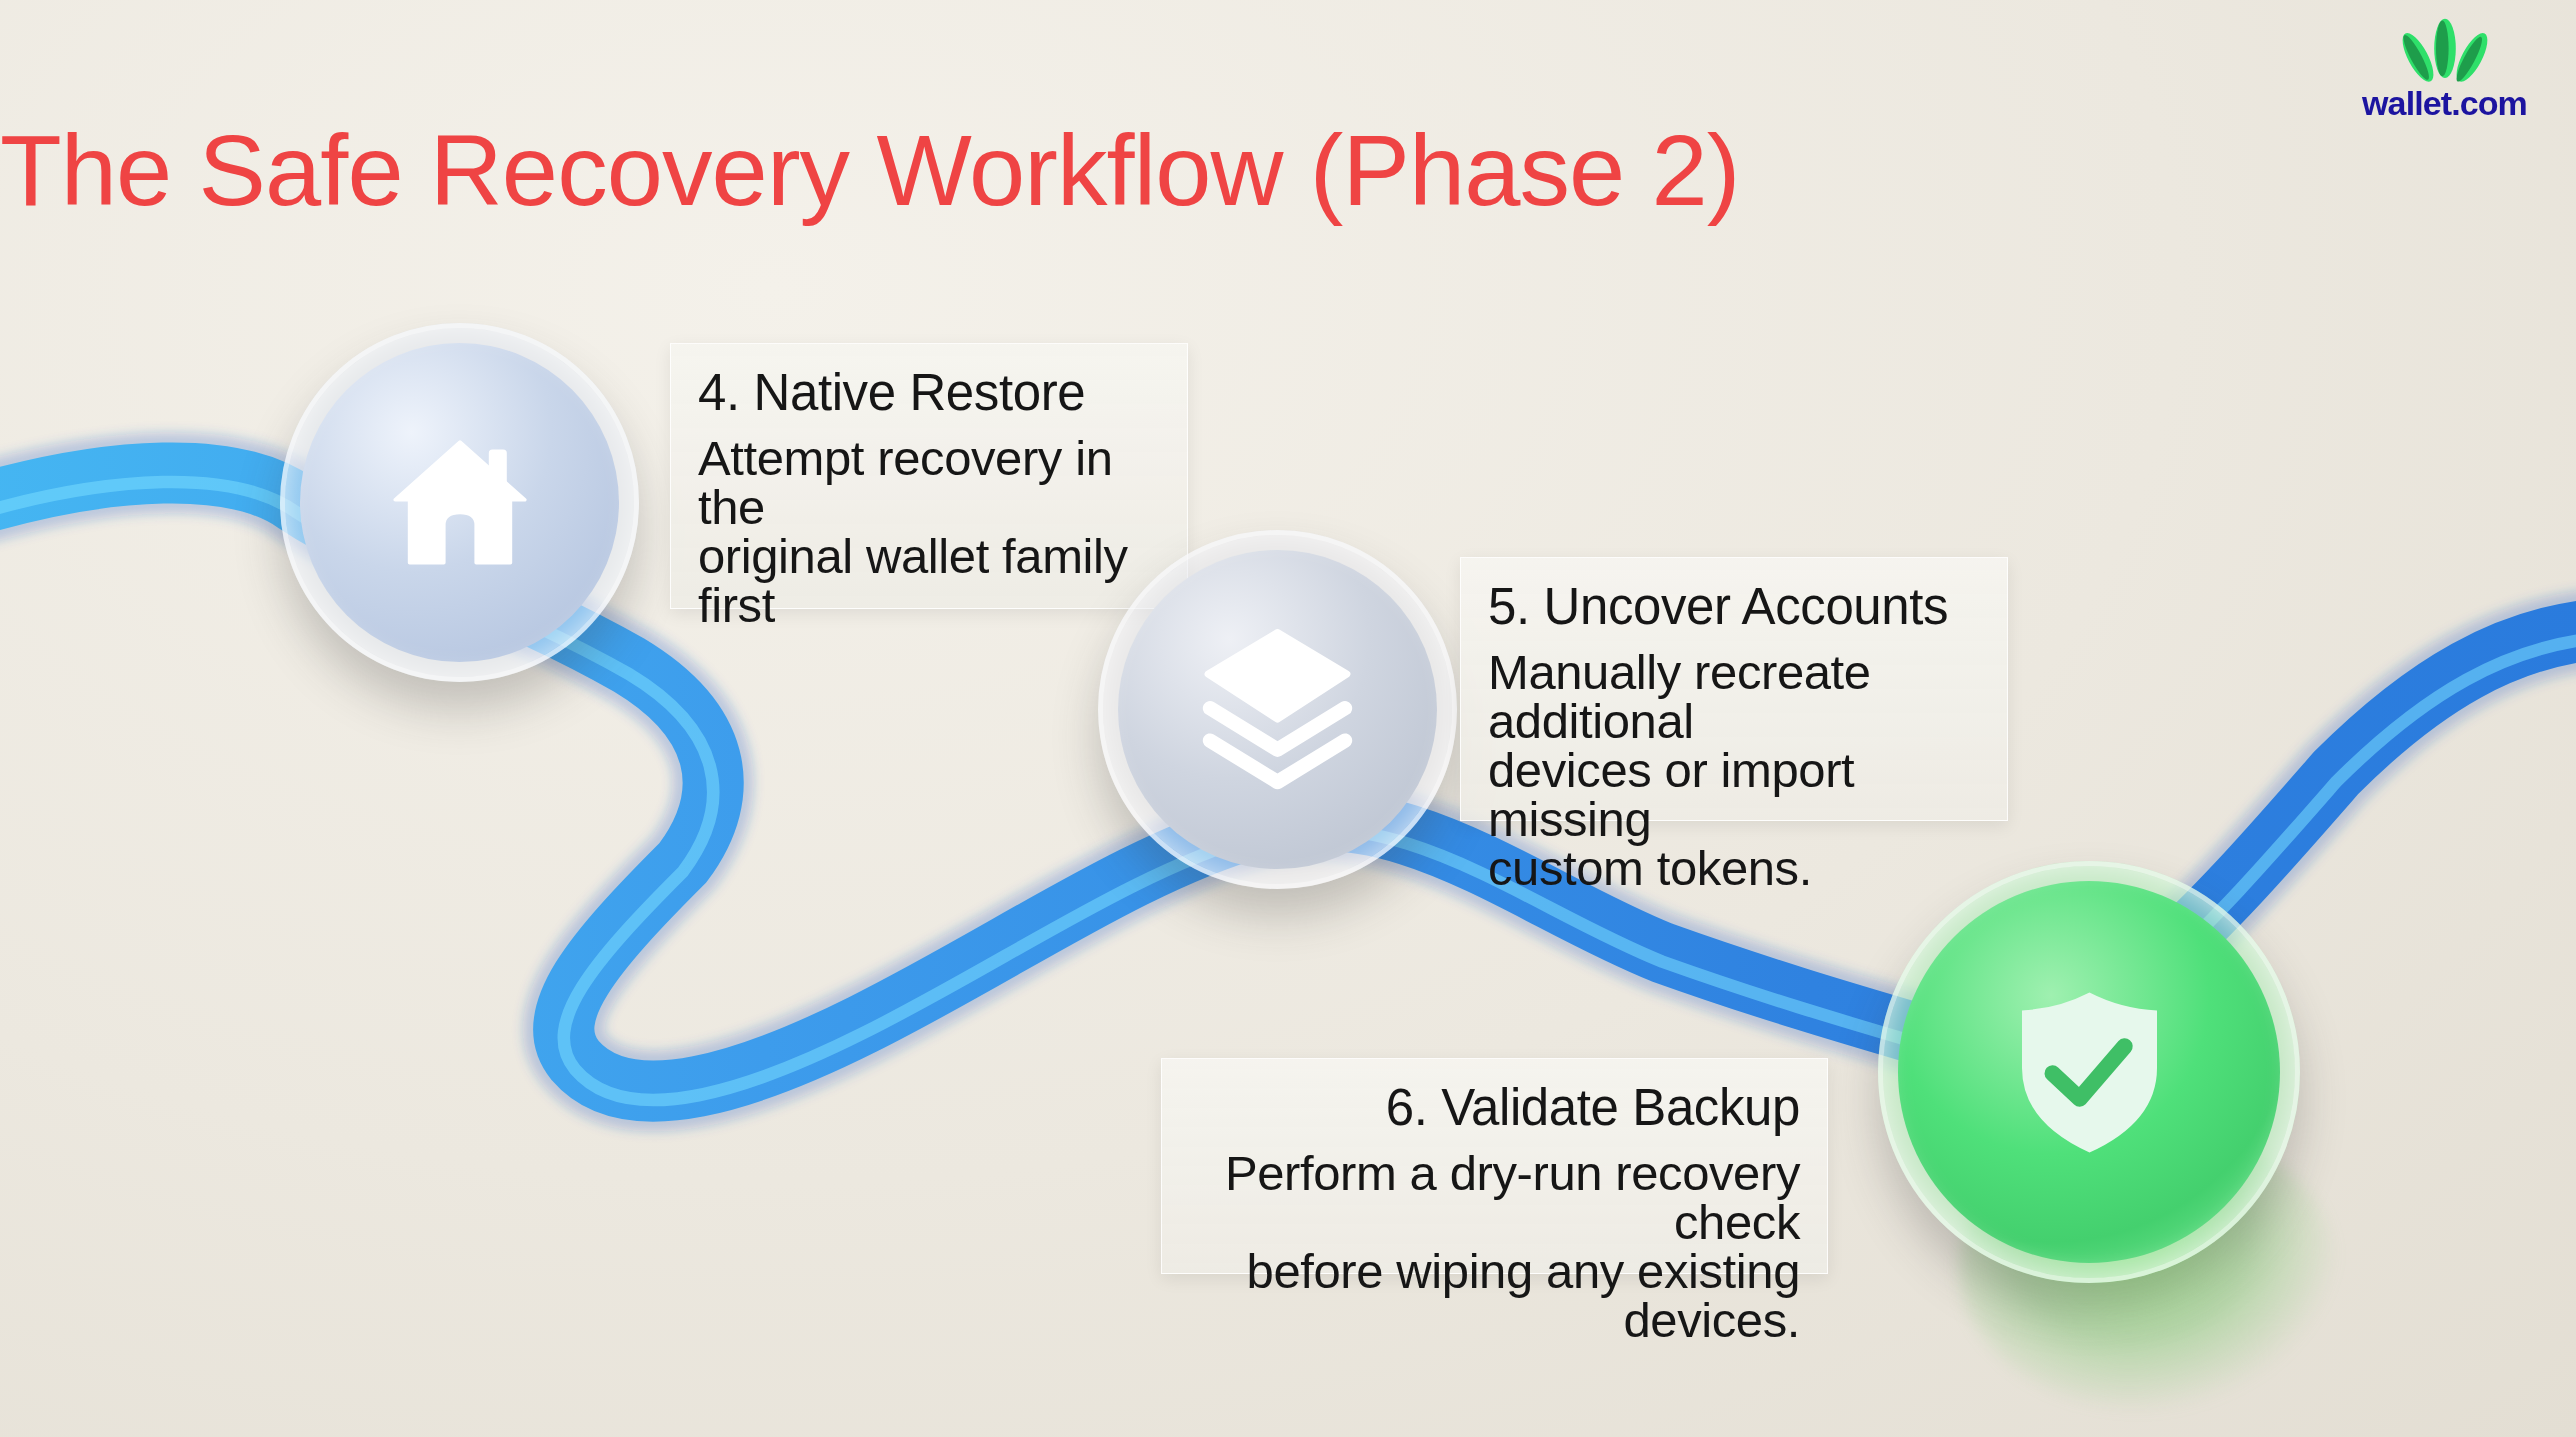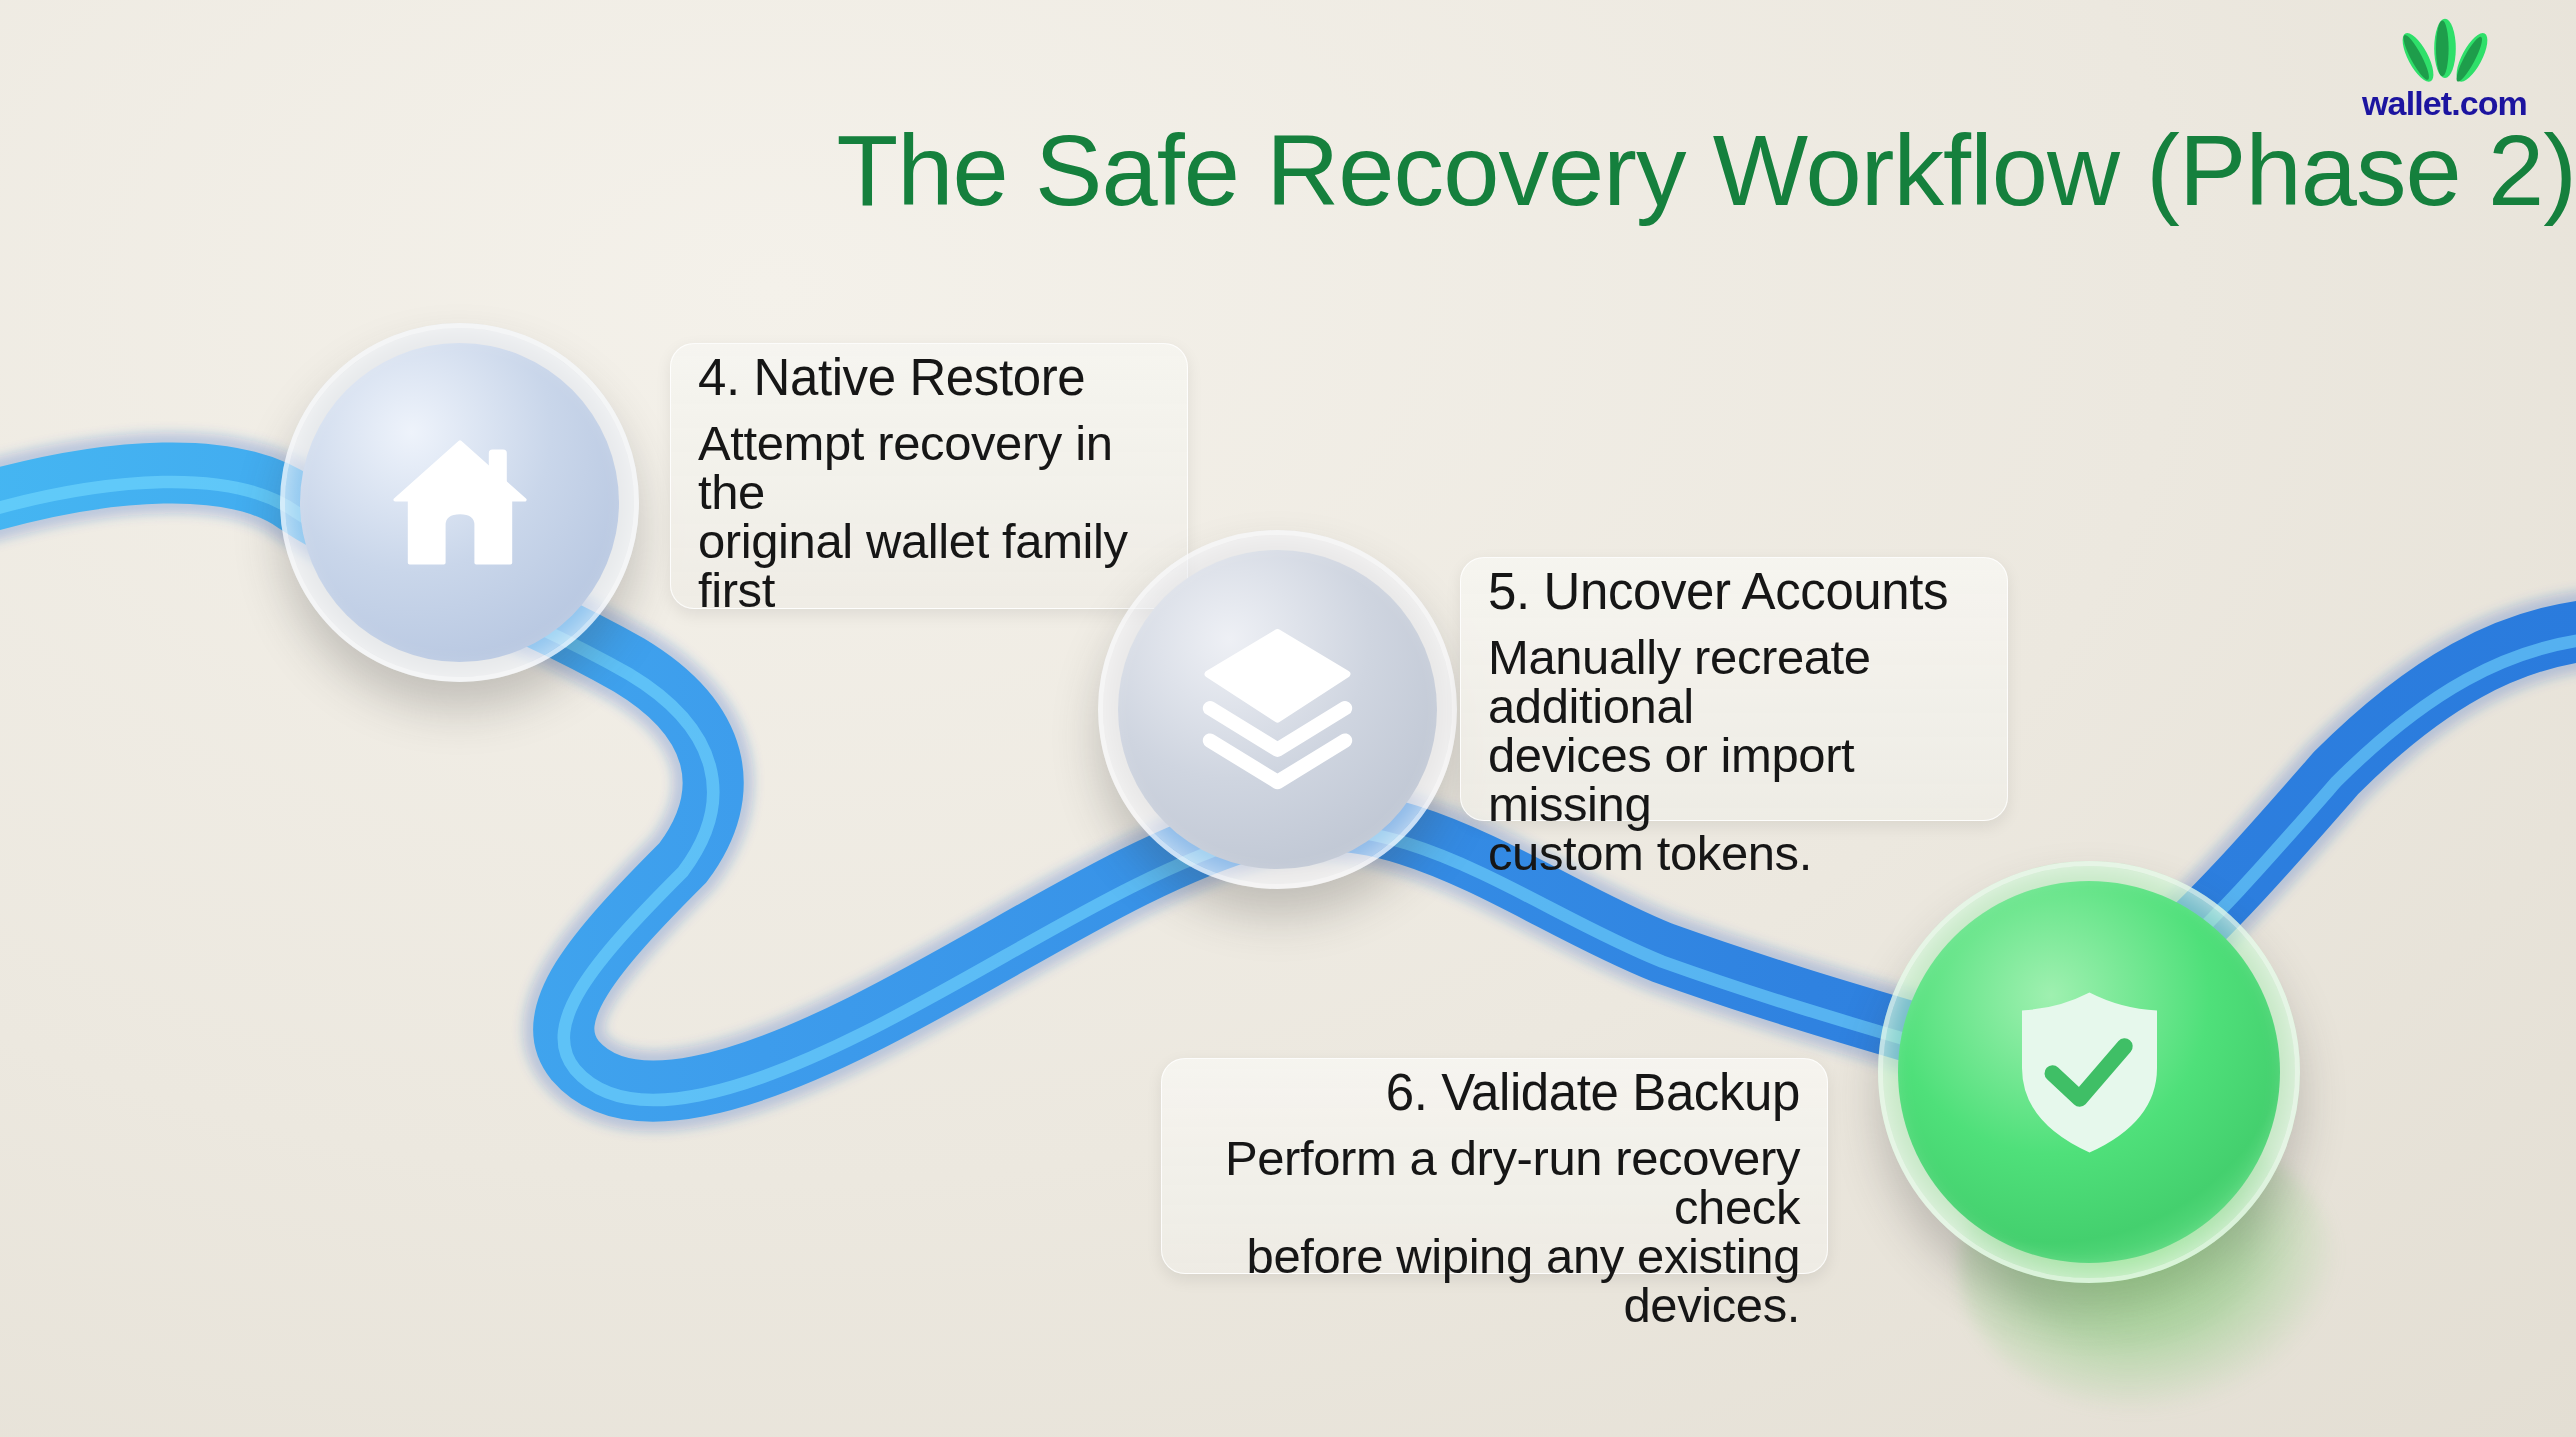--- a/index.html
+++ b/index.html
@@ -3,33 +3,33 @@
 <meta charset="utf-8">
 <style>
   html, body { margin: 0; padding: 0; }
   body {
     width: 2576px; height: 1438px; overflow: hidden; position: relative;
     background: radial-gradient(ellipse at 30% 20%, #f4f1ea 0%, #ece8df 55%, #e3ded3 100%);
     font-family: "Liberation Sans", sans-serif;
   }
   .path-svg { position: absolute; left: 0; top: 0; width: 2576px; height: 1438px; }
   .title {
-    position: absolute; left: 0; width: 2576px; top: 115px; text-align: right;
-    font-size: 101px; font-weight: 400; color: #15803d; letter-spacing: -0.9px;
+    position: absolute; left: 0; width: 2576px; top: 115px; text-align: left;
+    font-size: 101px; font-weight: 400; color: #ef4444; letter-spacing: -0.9px;
     margin: 0; line-height: 1.1;
   }
   .logo { position: absolute; left: 2323px; top: 16px; width: 243px; text-align: center; }
   .logo svg { display: block; margin: 0 auto; }
   .logo-text { font-size: 34px; font-weight: 700; color: #1c14a0; letter-spacing: -0.9px; margin-top: -3.6px; }
   .card {
-    position: absolute; border-radius: 24px;
+    position: absolute; border-radius: 0;
     background: linear-gradient(180deg, rgba(246,245,240,0.92), rgba(238,236,229,0.88));
     border: 1.8px solid rgba(255,255,255,0.85);
     box-shadow: 0 5.4px 16px rgba(0,0,0,0.08);
-    padding: 6px 27px; box-sizing: border-box; color: #161616;
+    padding: 21px 27px; box-sizing: border-box; color: #161616;
   }
   .card h2 { margin: 0 0 12.6px 0; font-size: 51px; font-weight: 400; letter-spacing: -0.4px; line-height: 1.1; }
   .card p { margin: 0; font-size: 49px; line-height: 49px; letter-spacing: -0.4px; }
   .card.right { text-align: right; }
   .orb {
     position: absolute; border-radius: 50%;
     display: flex; align-items: center; justify-content: center;
   }
   .orb .rim {
     position: absolute; inset: 0; border-radius: 50%;

